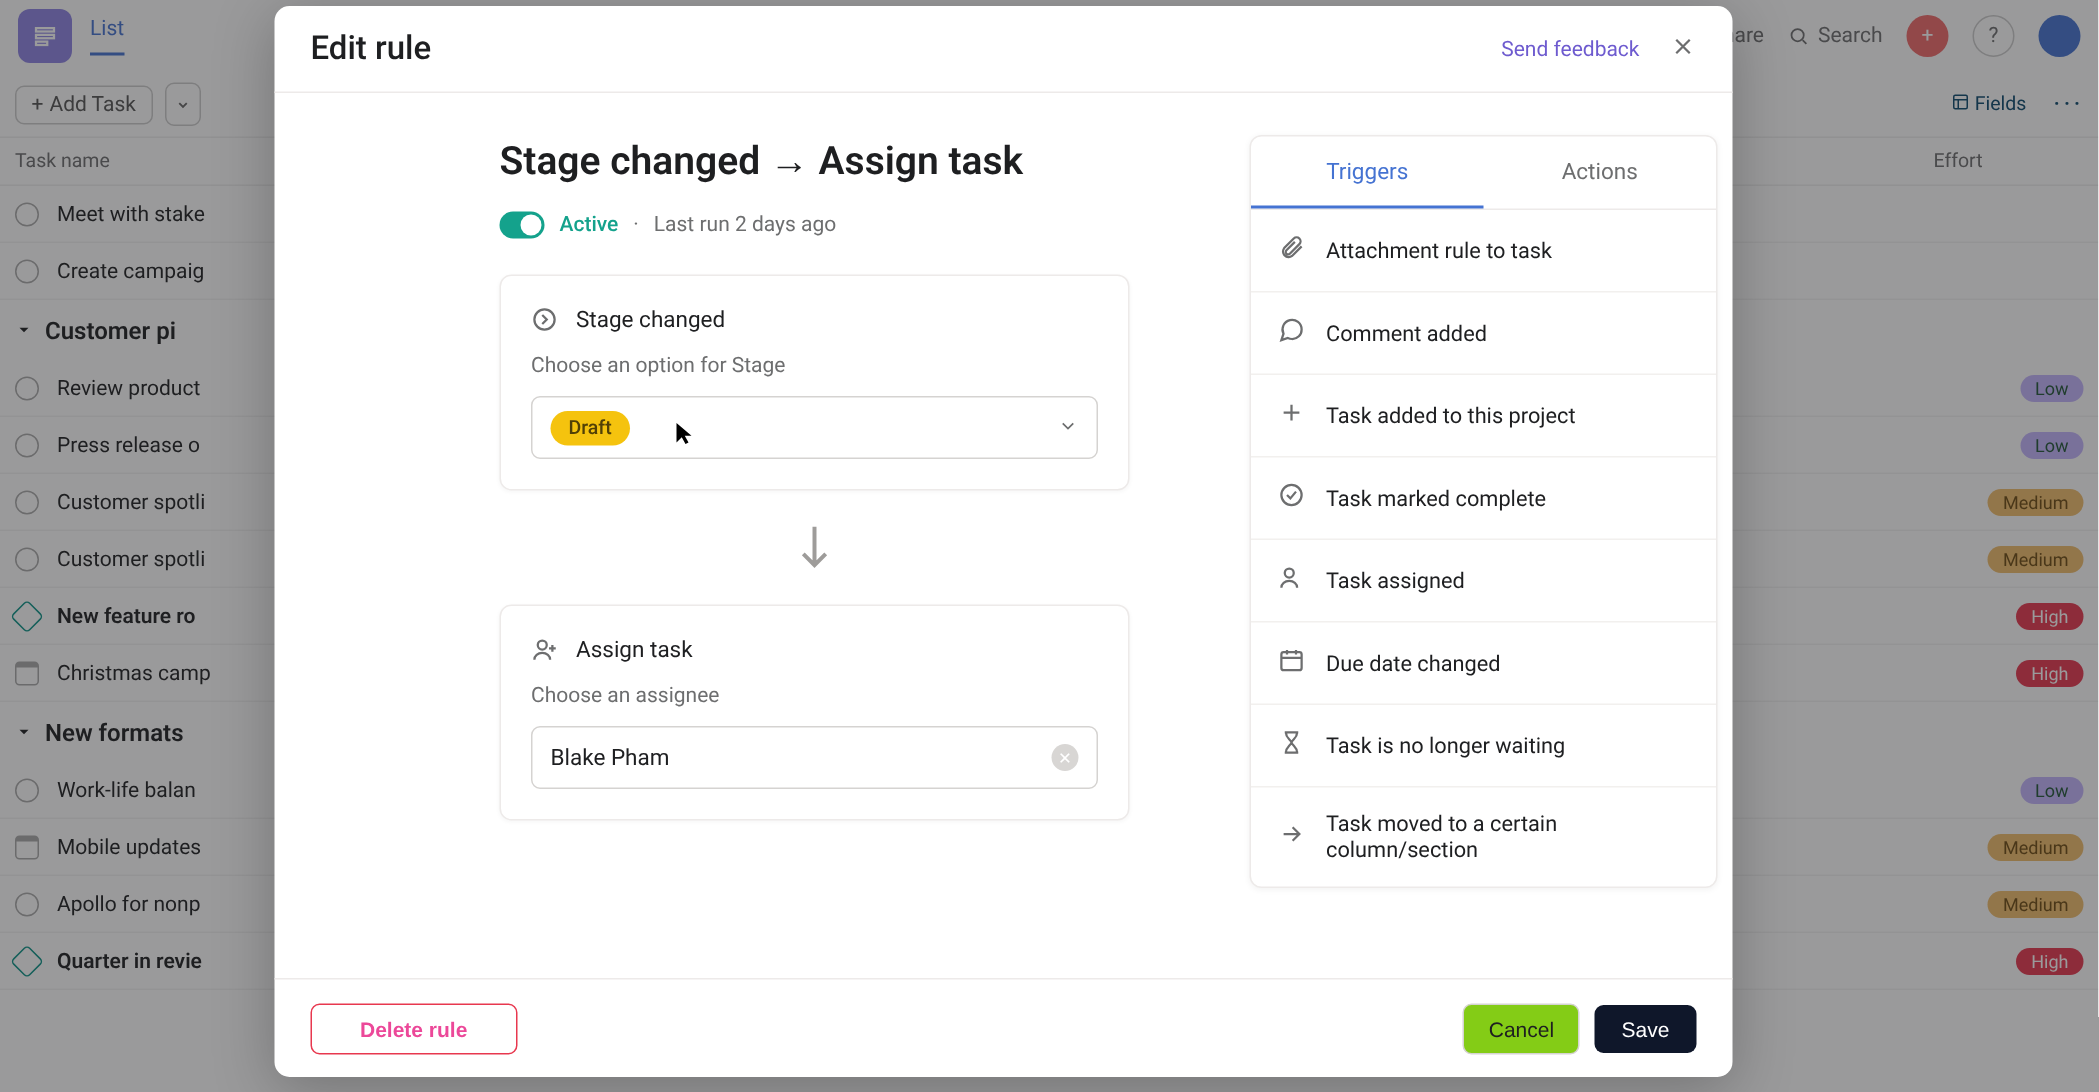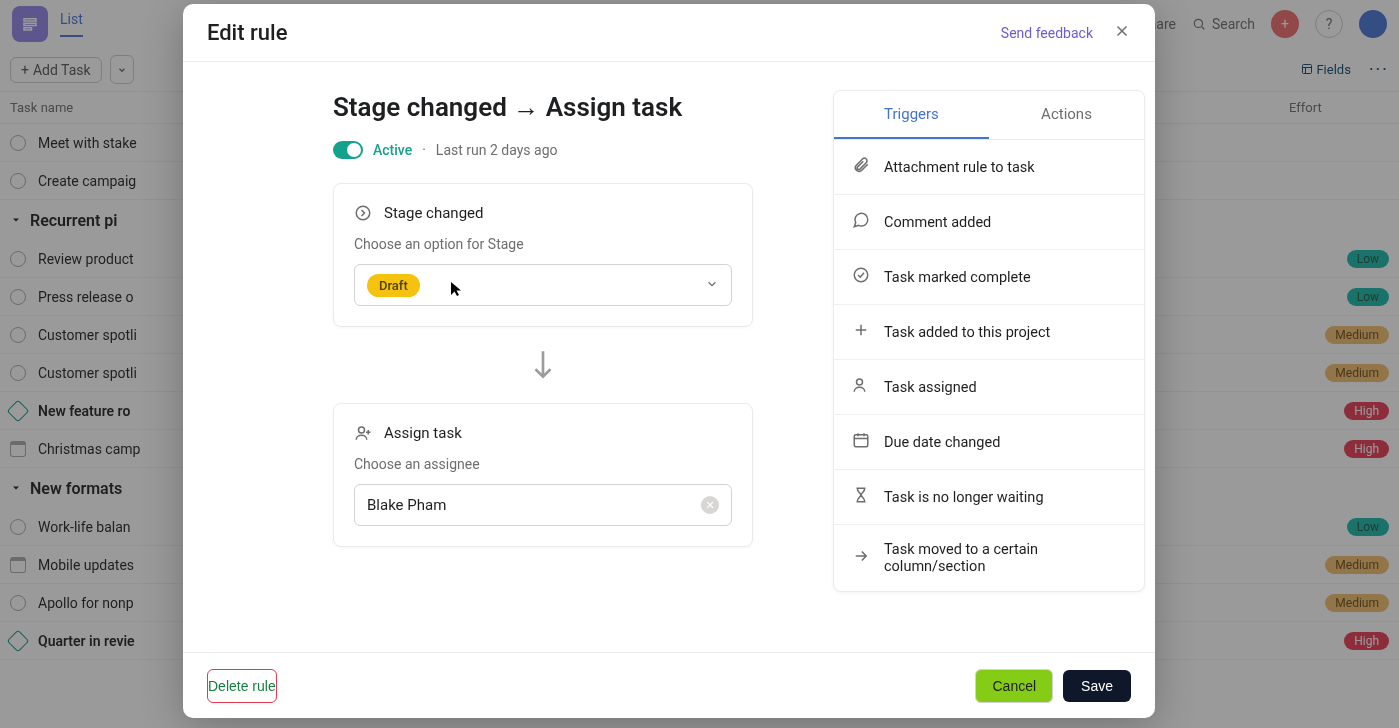--- a/index.html
+++ b/index.html
@@ -61,21 +61,21 @@
 .bg-task-row {
   display:flex; align-items:center; padding:0 10px; height:38px; font-size:14px;
   border-bottom:1px solid #f3f3f3; color:#1e1f21;
 }
 .bg-task-check { width:16px;height:16px;border:1.5px solid #aaa;border-radius:50%;margin-right:12px; flex-shrink:0;}
 .bg-task-check.diamond { border-radius:3px; transform:rotate(45deg); border-color:#0d9488;}
 .bg-task-check.cal { border-radius:3px; border-color:#aaa; border-top-width:4px; transform:none;}
 .bg-task-name { flex:1; white-space:nowrap; overflow:hidden; }
 .bg-task-name.bold { font-weight:600; }
 .bg-priority { padding:2px 10px; border-radius:10px; font-size:12px; color:#fff; margin-left:auto;}
-.bg-priority.low { background:#14b8a6; color:#225639;}
+.bg-priority.low { background:#c4b5fd; color:#225639;}
 .bg-priority.medium { background:#f1bd6c; color:#6d4c13;}
 .bg-priority.high { background:#e8384f; color:#fff;}
 
 .bg-section-row {
   display:flex; align-items:center; height:40px; padding:0 10px; gap:8px; font-weight:600; font-size:16px;
 }
 
 
 .overlay-mask {
   position:absolute; inset:0; background:rgba(30,31,33,0.45);
@@ -165,22 +165,22 @@
 }
 .side-item:last-child { border-bottom:none; }
 .side-item svg { color:#6d6e6f; flex-shrink:0; }
 
 
 .modal-footer {
   height:66px; border-top:1px solid #edeae9; display:flex; align-items:center;
   padding:0 24px; gap:10px;
 }
 .delete-btn {
-  border:1px solid #e8384f; color:#15803d; background:#fff;
-  padding:8px 0; border-radius:6px; font-size:14px; cursor:pointer;
+  border:1px solid #e8384f; color:#ec4899; background:#fff;
+  padding:8px 32px; border-radius:6px; font-size:14px; cursor:pointer;font-weight:bold;
 }
 .footer-spacer { flex:1; }
 .cancel-btn {
   border:1px solid #d5d3d1; background:#84cc16; color:#1e1f21;
   padding:8px 16px; border-radius:6px; font-size:14px; cursor:pointer;
 }
 .save-btn {
   border:none; background:#0f172a; color:#fff;
   padding:8px 18px; border-radius:6px; font-size:14px; cursor:pointer;
 }
@@ -251,21 +251,21 @@
         <div class="bg-task-name">Meet with stake</div>
       </div>
       <div class="bg-task-row">
         <div class="bg-task-check"></div>
         <div class="bg-task-name">Create campaig</div>
       </div>
       <div class="bg-section-row">
         <svg width="12" height="12" viewBox="0 0 24 24" fill="#1e1f21">
           <path d="M6 9l6 6 6-6z"></path>
         </svg>
-        <span>Recurrent pi</span>
+        <span>Customer pi</span>
       </div>
       <div class="bg-task-row">
         <div class="bg-task-check"></div>
         <div class="bg-task-name">Review product</div>
         <div class="bg-priority low">Low</div>
       </div>
       <div class="bg-task-row">
         <div class="bg-task-check"></div>
         <div class="bg-task-name">Press release o</div>
         <div class="bg-priority low">Low</div>
@@ -407,30 +407,30 @@
               <span>Attachment rule to task</span>
             </div>
             <div class="side-item">
               <span><svg width="18" height="18" viewBox="0 0 24 24" fill="none" stroke="currentColor" stroke-width="2">
                   <path d="M21 11.5a8.38 8.38 0 0 1-8.5 8.5 8.5 8.5 0 0 1-3.8-.9L3 21l1.9-5.7A8.5 8.5 0 1 1 21 11.5z"></path>
                 </svg></span>
               <span>Comment added</span>
             </div>
             <div class="side-item">
               <span><svg width="18" height="18" viewBox="0 0 24 24" fill="none" stroke="currentColor" stroke-width="2">
+                  <path d="M12 5v14M5 12h14"></path>
+                </svg></span>
+              <span>Task added to this project</span>
+            </div>
+            <div class="side-item">
+              <span><svg width="18" height="18" viewBox="0 0 24 24" fill="none" stroke="currentColor" stroke-width="2">
                   <circle cx="12" cy="12" r="9"></circle>
                   <path d="m8 12 3 3 5-6"></path>
                 </svg></span>
               <span>Task marked complete</span>
-            </div>
-            <div class="side-item">
-              <span><svg width="18" height="18" viewBox="0 0 24 24" fill="none" stroke="currentColor" stroke-width="2">
-                  <path d="M12 5v14M5 12h14"></path>
-                </svg></span>
-              <span>Task added to this project</span>
             </div>
             <div class="side-item">
               <span><svg width="18" height="18" viewBox="0 0 24 24" fill="none" stroke="currentColor" stroke-width="2">
                   <circle cx="10" cy="8" r="4"></circle>
                   <path d="M3 21c0-3.5 3-6 7-6s7 2.5 7 6"></path>
                 </svg></span>
               <span>Task assigned</span>
             </div>
             <div class="side-item">
               <span><svg width="18" height="18" viewBox="0 0 24 24" fill="none" stroke="currentColor" stroke-width="2">

